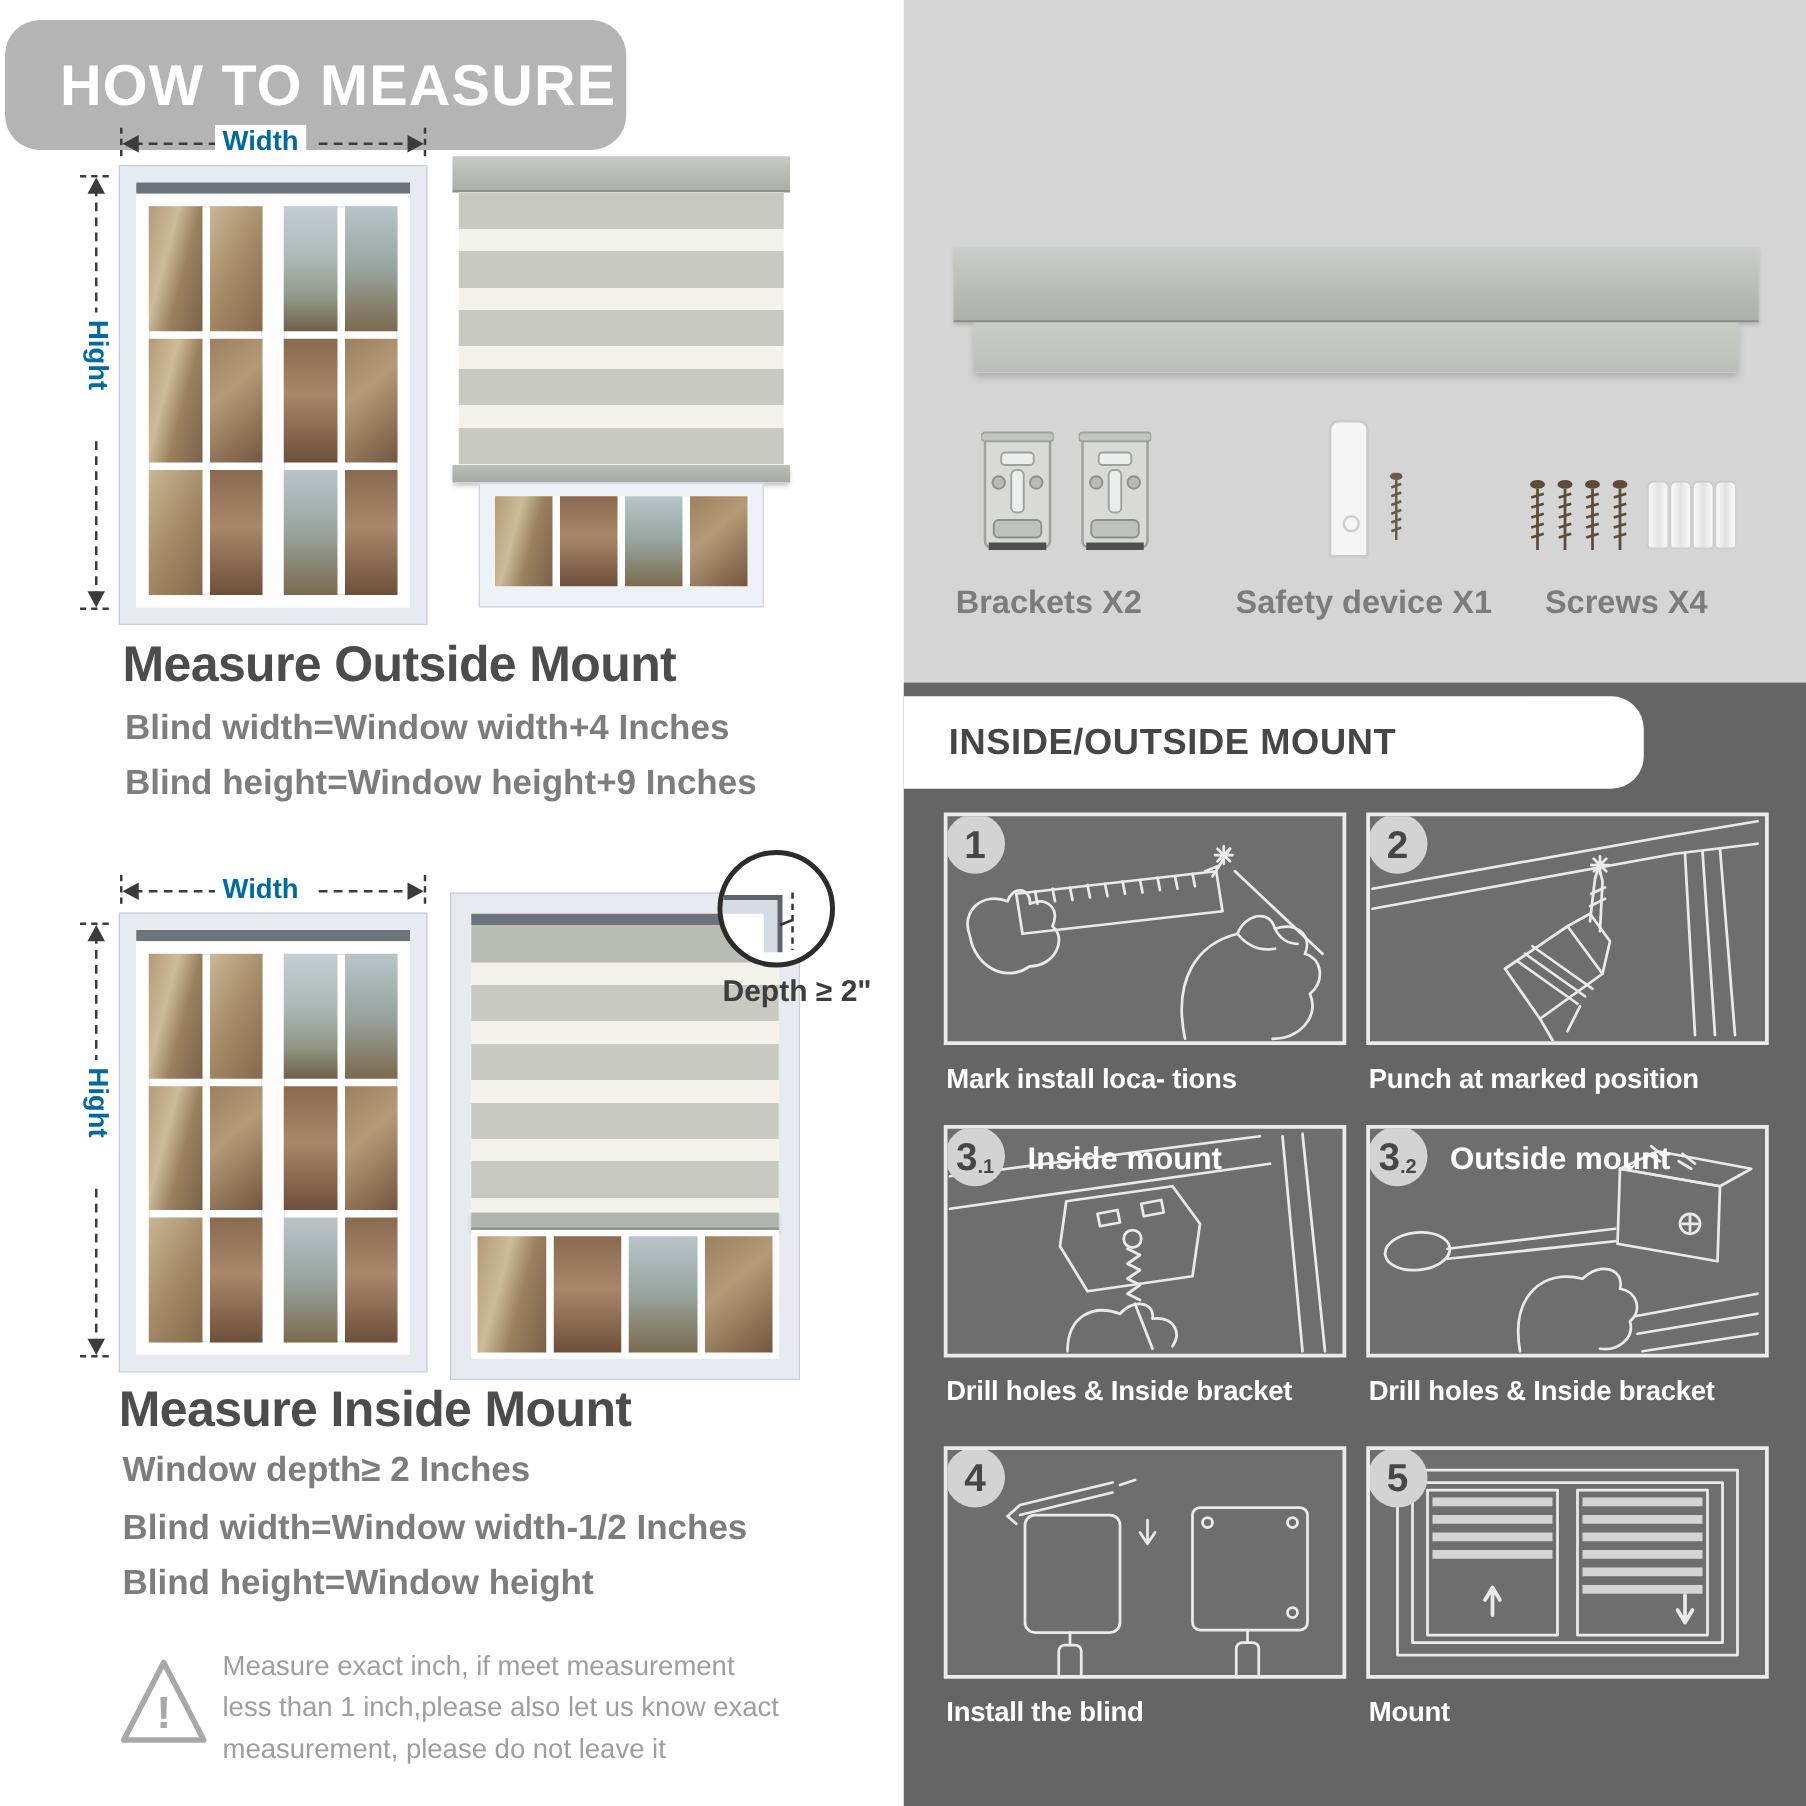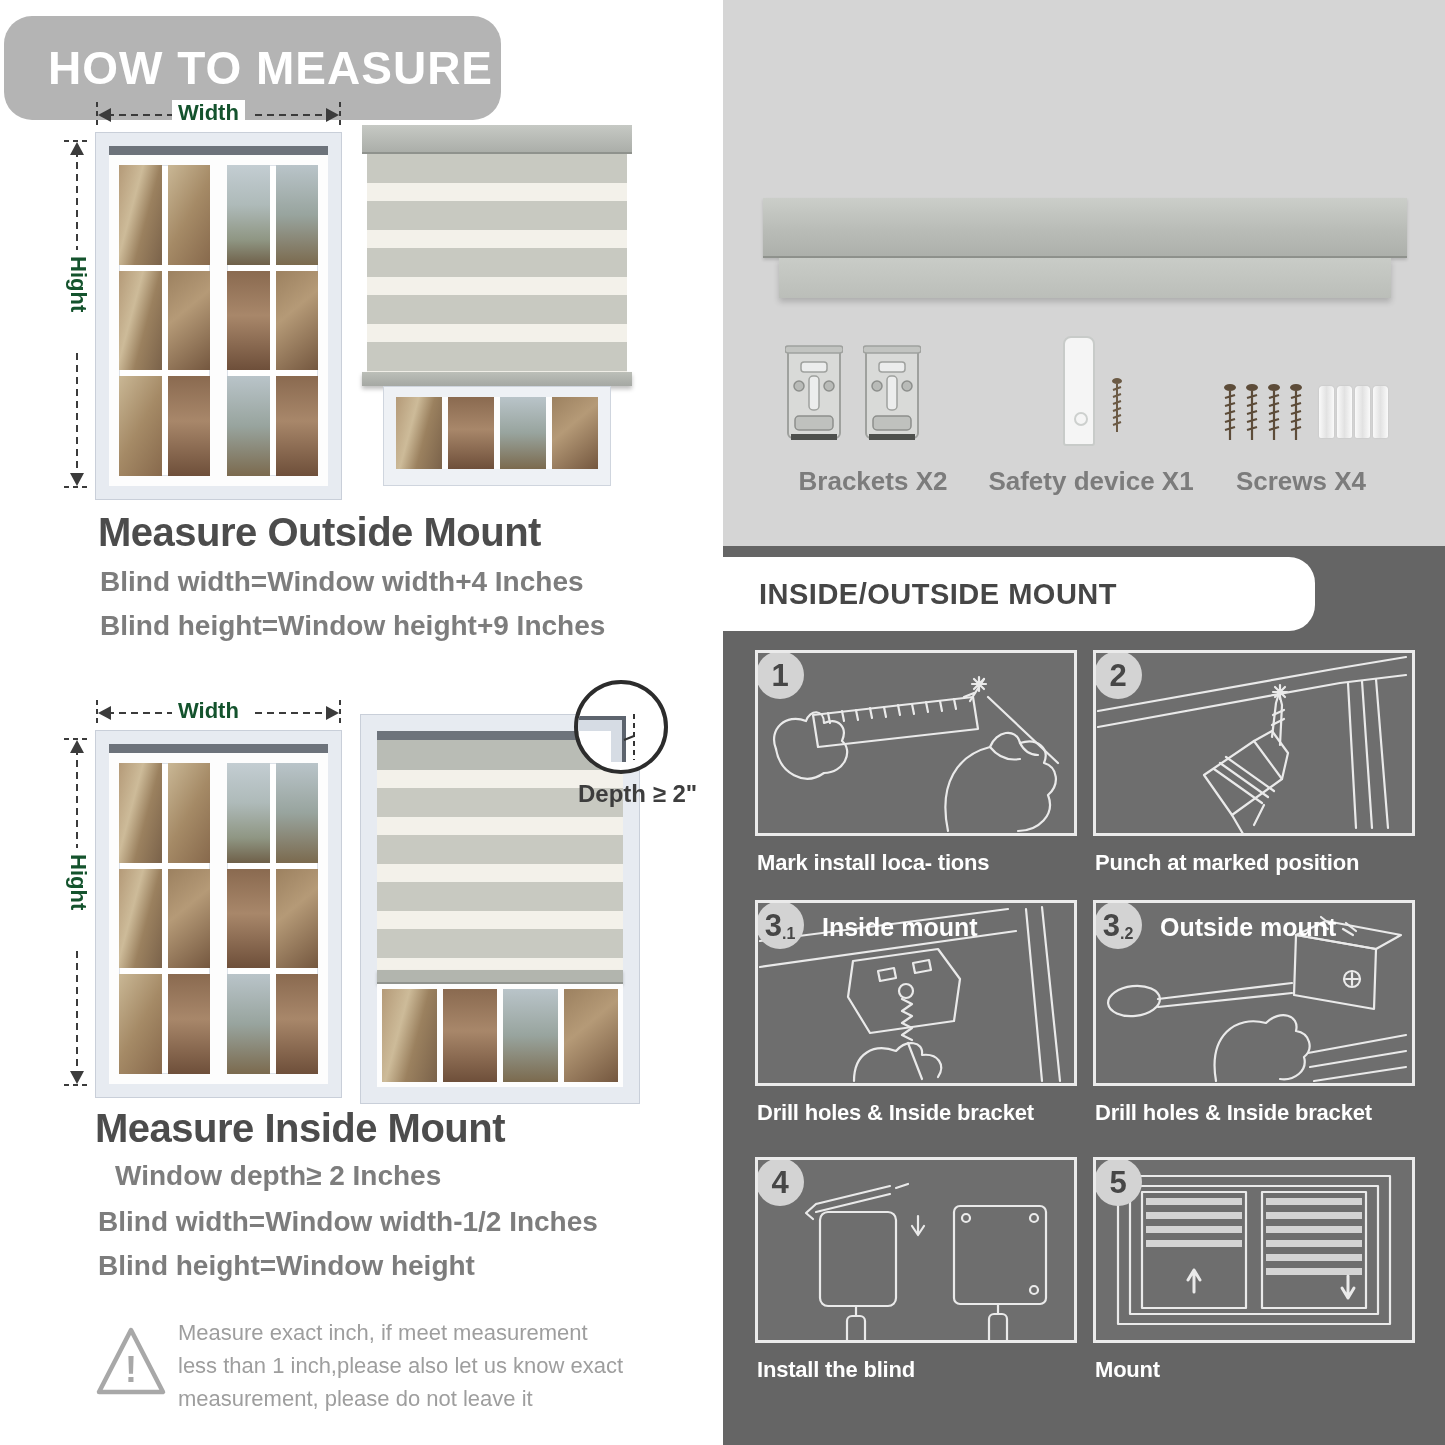--- a/index.html
+++ b/index.html
@@ -23,21 +23,21 @@
         background:#fff;border:4px solid #fdfdfd;box-shadow:inset 0 0 0 1px #dde2e9;}
   .pane{width:100%;height:100%;}
   .pa{background:linear-gradient(105deg,#b49a78 0%,#cdbb99 35%,#9b815f 60%,#7a624a 100%);}
   .pb{background:linear-gradient(180deg,#c3cdd2 0%,#aebab9 40%,#8f9683 75%,#6f6049 100%);}
   .pc{background:linear-gradient(180deg,#8a6a50 0%,#a8876a 45%,#6e4f3a 100%);}
   .pd{background:linear-gradient(120deg,#c9b795 0%,#a58a66 50%,#87694c 100%);}
   .pe{background:linear-gradient(180deg,#b9c4c9 0%,#98a49e 50%,#7b6a4e 100%);}
   .pf{background:linear-gradient(140deg,#9c8160 0%,#b59a77 40%,#74573f 100%);}
 
   
-  .dim-label{position:absolute;font-size:22px;font-weight:bold;color:#14532d;background:#fff;padding:0 6px;}
+  .dim-label{position:absolute;font-size:22px;font-weight:bold;color:#0369a1;background:#fff;padding:0 6px;}
   .dim-label.vert{writing-mode:vertical-rl;padding:6px 0;}
 
   
   .blind-head{height:27px;background:linear-gradient(180deg,#c6c9c4,#abaea9);border-bottom:2px solid #8f928d;}
   .stripes{background:repeating-linear-gradient(180deg,#c8c9c1 0px,#c8c9c1 29px,#f3f1ea 29px,#f3f1ea 47px);}
   .stripes2{background:repeating-linear-gradient(180deg,#f3f1ea 0px,#f3f1ea 18px,#c8c9c1 18px,#c8c9c1 47px);}
   .blind-rail{height:14px;background:linear-gradient(180deg,#bcbfb8,#a5a8a3);box-shadow:0 3px 4px rgba(0,0,0,.25);}
   .peek{margin:0 auto;width:228px;height:100px;background:#eef1f5;border:1px solid #cfd5de;box-sizing:border-box;padding:10px 12px 16px 12px;}
   .peek-g{width:100%;height:100%;display:flex;gap:6px;background:#fdfdfd;}
   .peek-g>div{flex:1;}
@@ -227,21 +227,21 @@
           <polyline points="0,40 40,40 40,78" fill="none" stroke="#d6dce4" stroke-width="14"></polyline>
           <polyline points="0,34 46,34 46,78" fill="none" stroke="#5d646e" stroke-width="4"></polyline>
           <line x1="56" y1="30" x2="56" y2="76" stroke="#333" stroke-width="2" stroke-dasharray="5 4"></line>
           <line x1="46" y1="56" x2="56" y2="52" stroke="#333" stroke-width="2"></line>
         </svg>
       </div>
       <span class="depth-label" style="left:218px;top:66px;">Depth ≥ 2"</span>
     </div>
 
     <h2 class="sec-h" style="left:95px;top:1106px;">Measure Inside Mount</h2>
-    <p class="formula" style="left:115px;top:1160px;">Window depth≥ 2 Inches</p>
+    <p class="formula" style="left:98px;top:1160px;">Window depth≥ 2 Inches</p>
     <p class="formula" style="left:98px;top:1206px;">Blind width=Window width-1/2 Inches</p>
     <p class="formula" style="left:98px;top:1250px;">Blind height=Window height</p>
 
     <svg class="abs" style="left:95px;top:1322px;" width="72" height="76" viewBox="0 0 72 76">
       <polygon points="36,8 68,70 4,70" fill="none" stroke="#a8a8a8" stroke-width="4.5" stroke-linejoin="round"></polygon>
       <text x="36" y="60" text-anchor="middle" font-size="36" font-weight="bold" fill="#a8a8a8" font-family="Liberation Sans, sans-serif">!</text>
     </svg>
     <p class="warn-text" style="left:178px;top:1316px;">Measure exact inch, if meet measurement less than 1 inch,please also let us know exact measurement, please do not leave it</p>
   </section>
 
@@ -292,21 +292,21 @@
       </svg>
     <svg class="abs" style="left:566px;top:384px;" width="14" height="60" viewBox="0 0 14 60">
         <ellipse cx="7" cy="3.5" rx="6" ry="3.5" fill="#5d4c39"></ellipse>
         <path d="M7 7 L7 56 M2 14 L12 11 M2 22 L12 19 M2 30 L12 27 M2 38 L12 35 M2 46 L12 43" stroke="#5d4c39" stroke-width="2.2" fill="none"></path>
       </svg>
     <div class="anchor" style="left:596px;top:386px;"></div>
     <div class="anchor" style="left:614px;top:386px;"></div>
     <div class="anchor" style="left:632px;top:386px;"></div>
     <div class="anchor" style="left:650px;top:386px;"></div>
 
-    <span class="item-label" style="left:150px;text-align:center;">Brackets X2</span>
+    <span class="item-label" style="left:116px;text-align:center;">Brackets X2</span>
     <span class="item-label" style="left:368px;">Safety device X1</span>
     <span class="item-label" style="left:578px;">Screws X4</span>
   </section>
 
   <section class="abs right-bottom">
     <div class="pill-mount">INSIDE/OUTSIDE MOUNT</div>
 
     <div class="step" style="left:32px;top:104px;">
       <div class="panel">
         <svg class="art" viewBox="0 0 316 180" fill="none" stroke="#eaeaea" stroke-width="2.2" stroke-linecap="round" stroke-linejoin="round">

